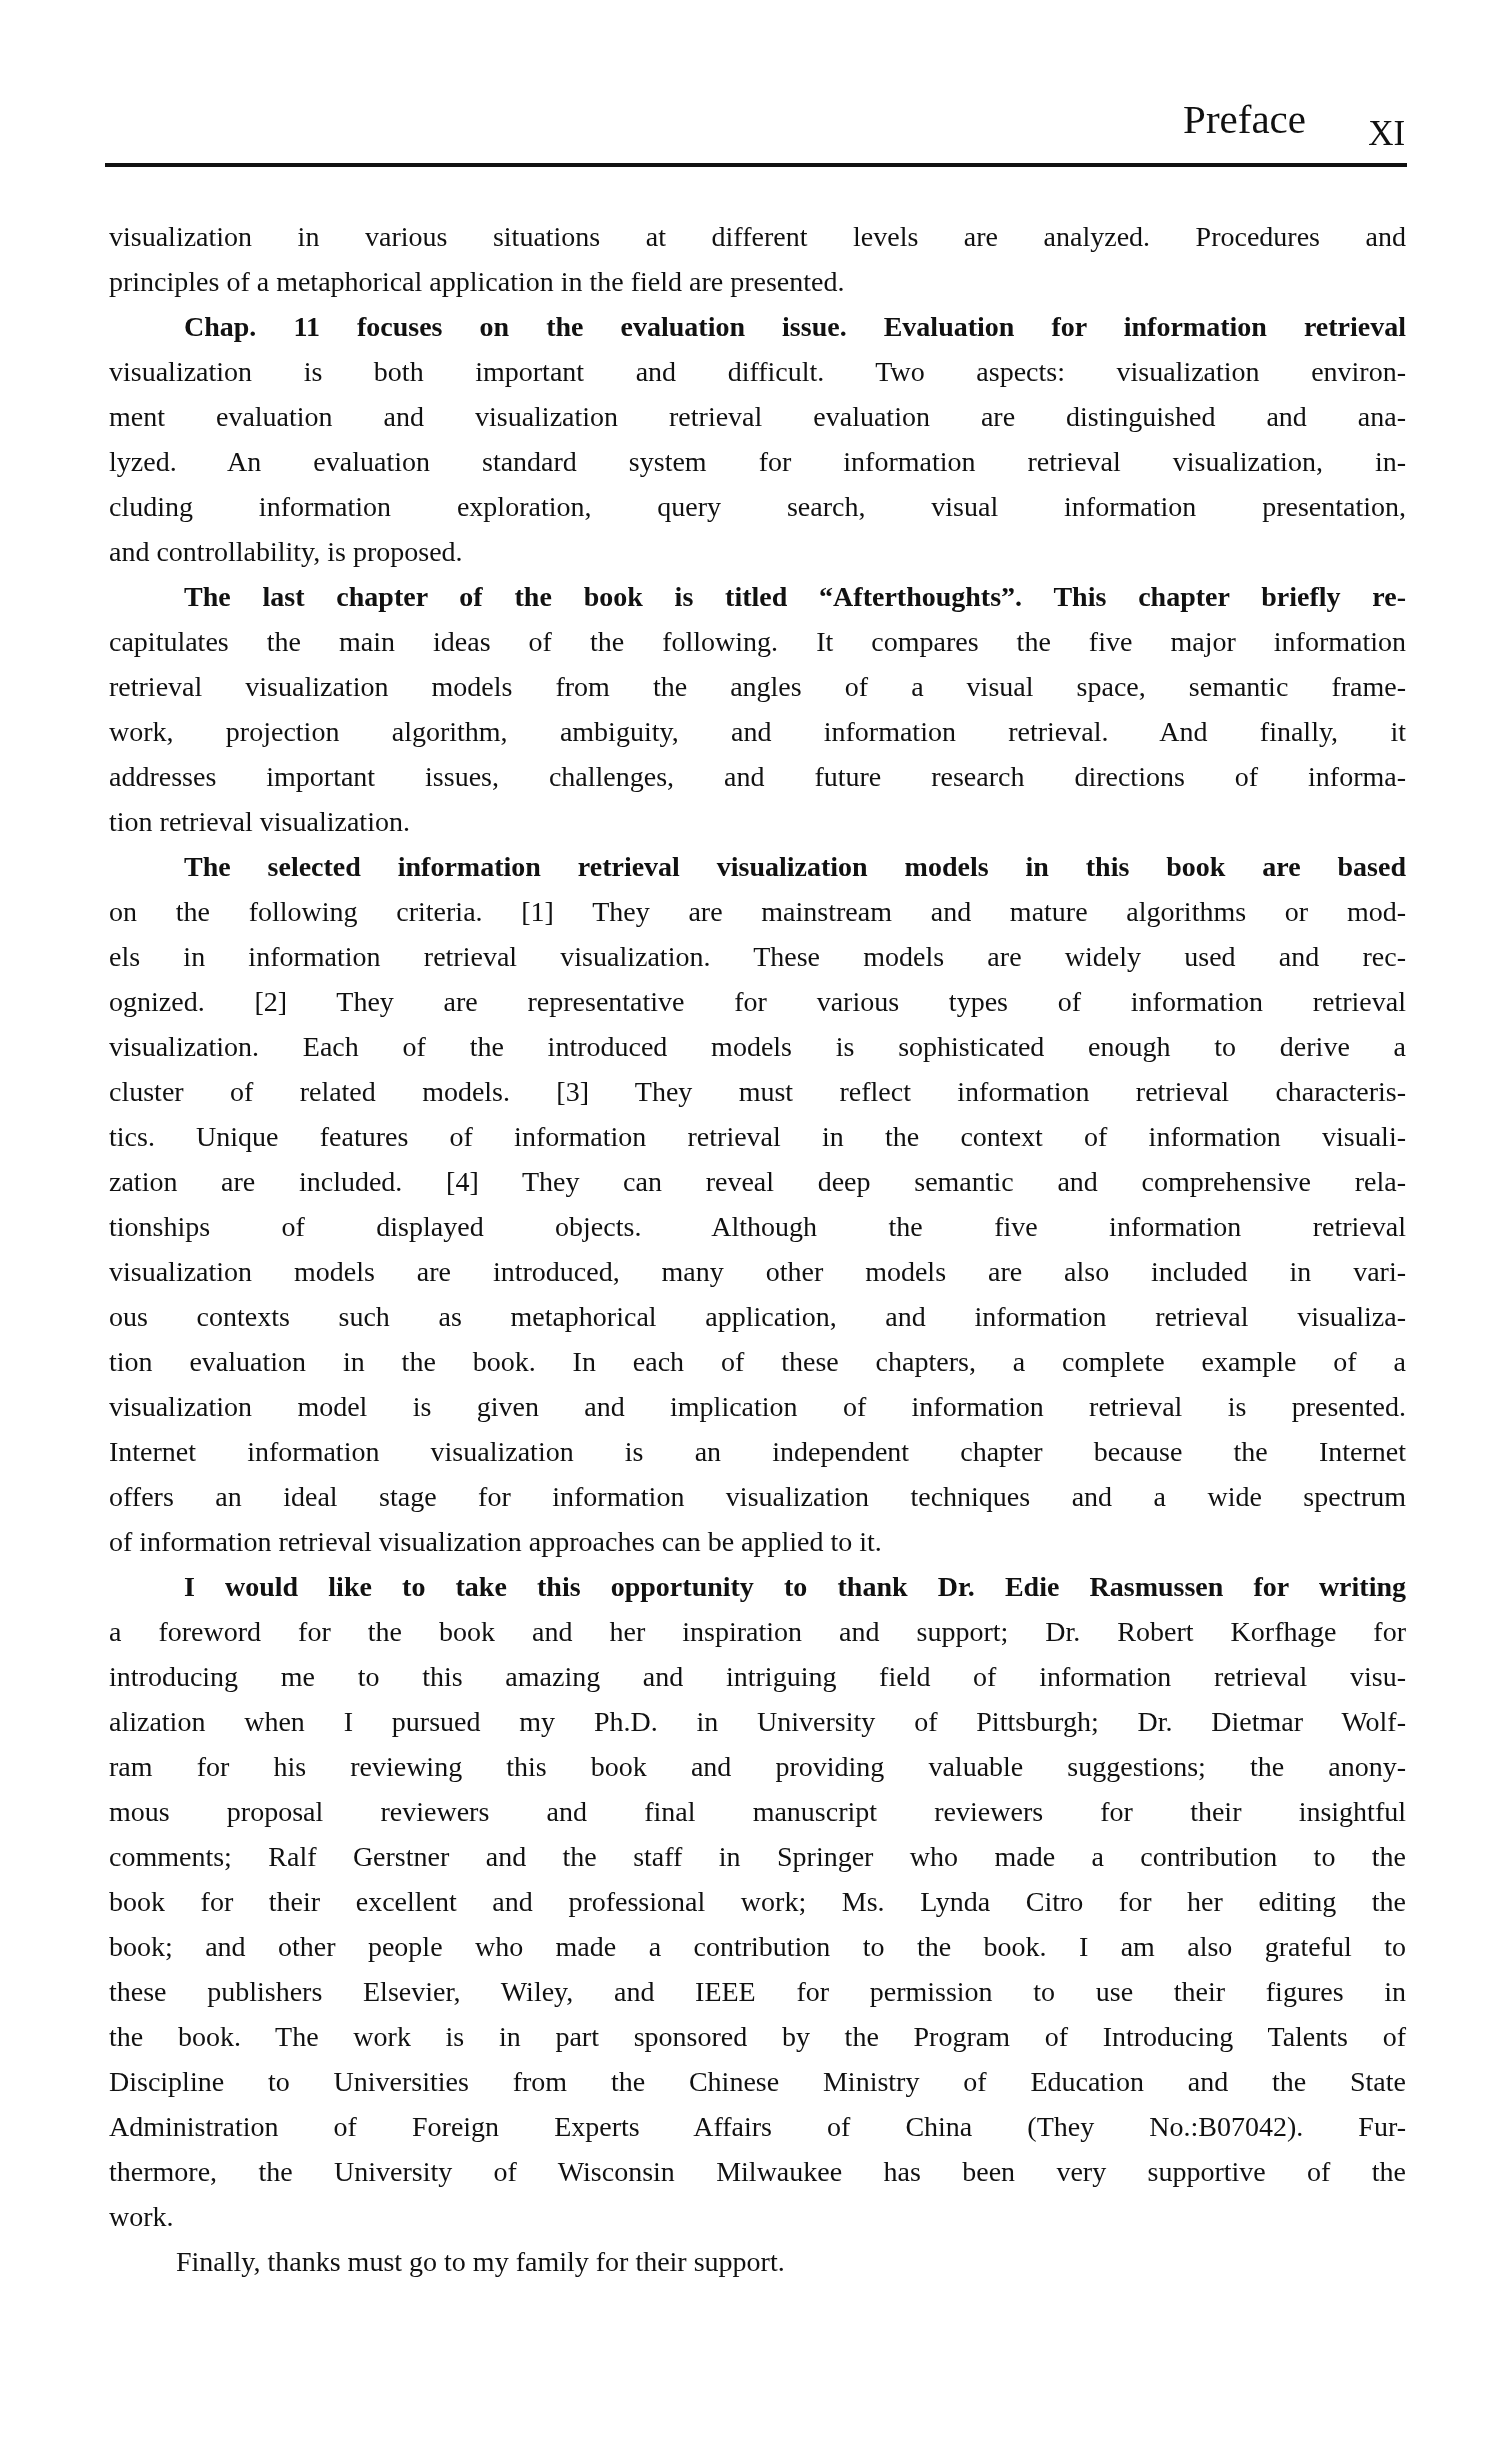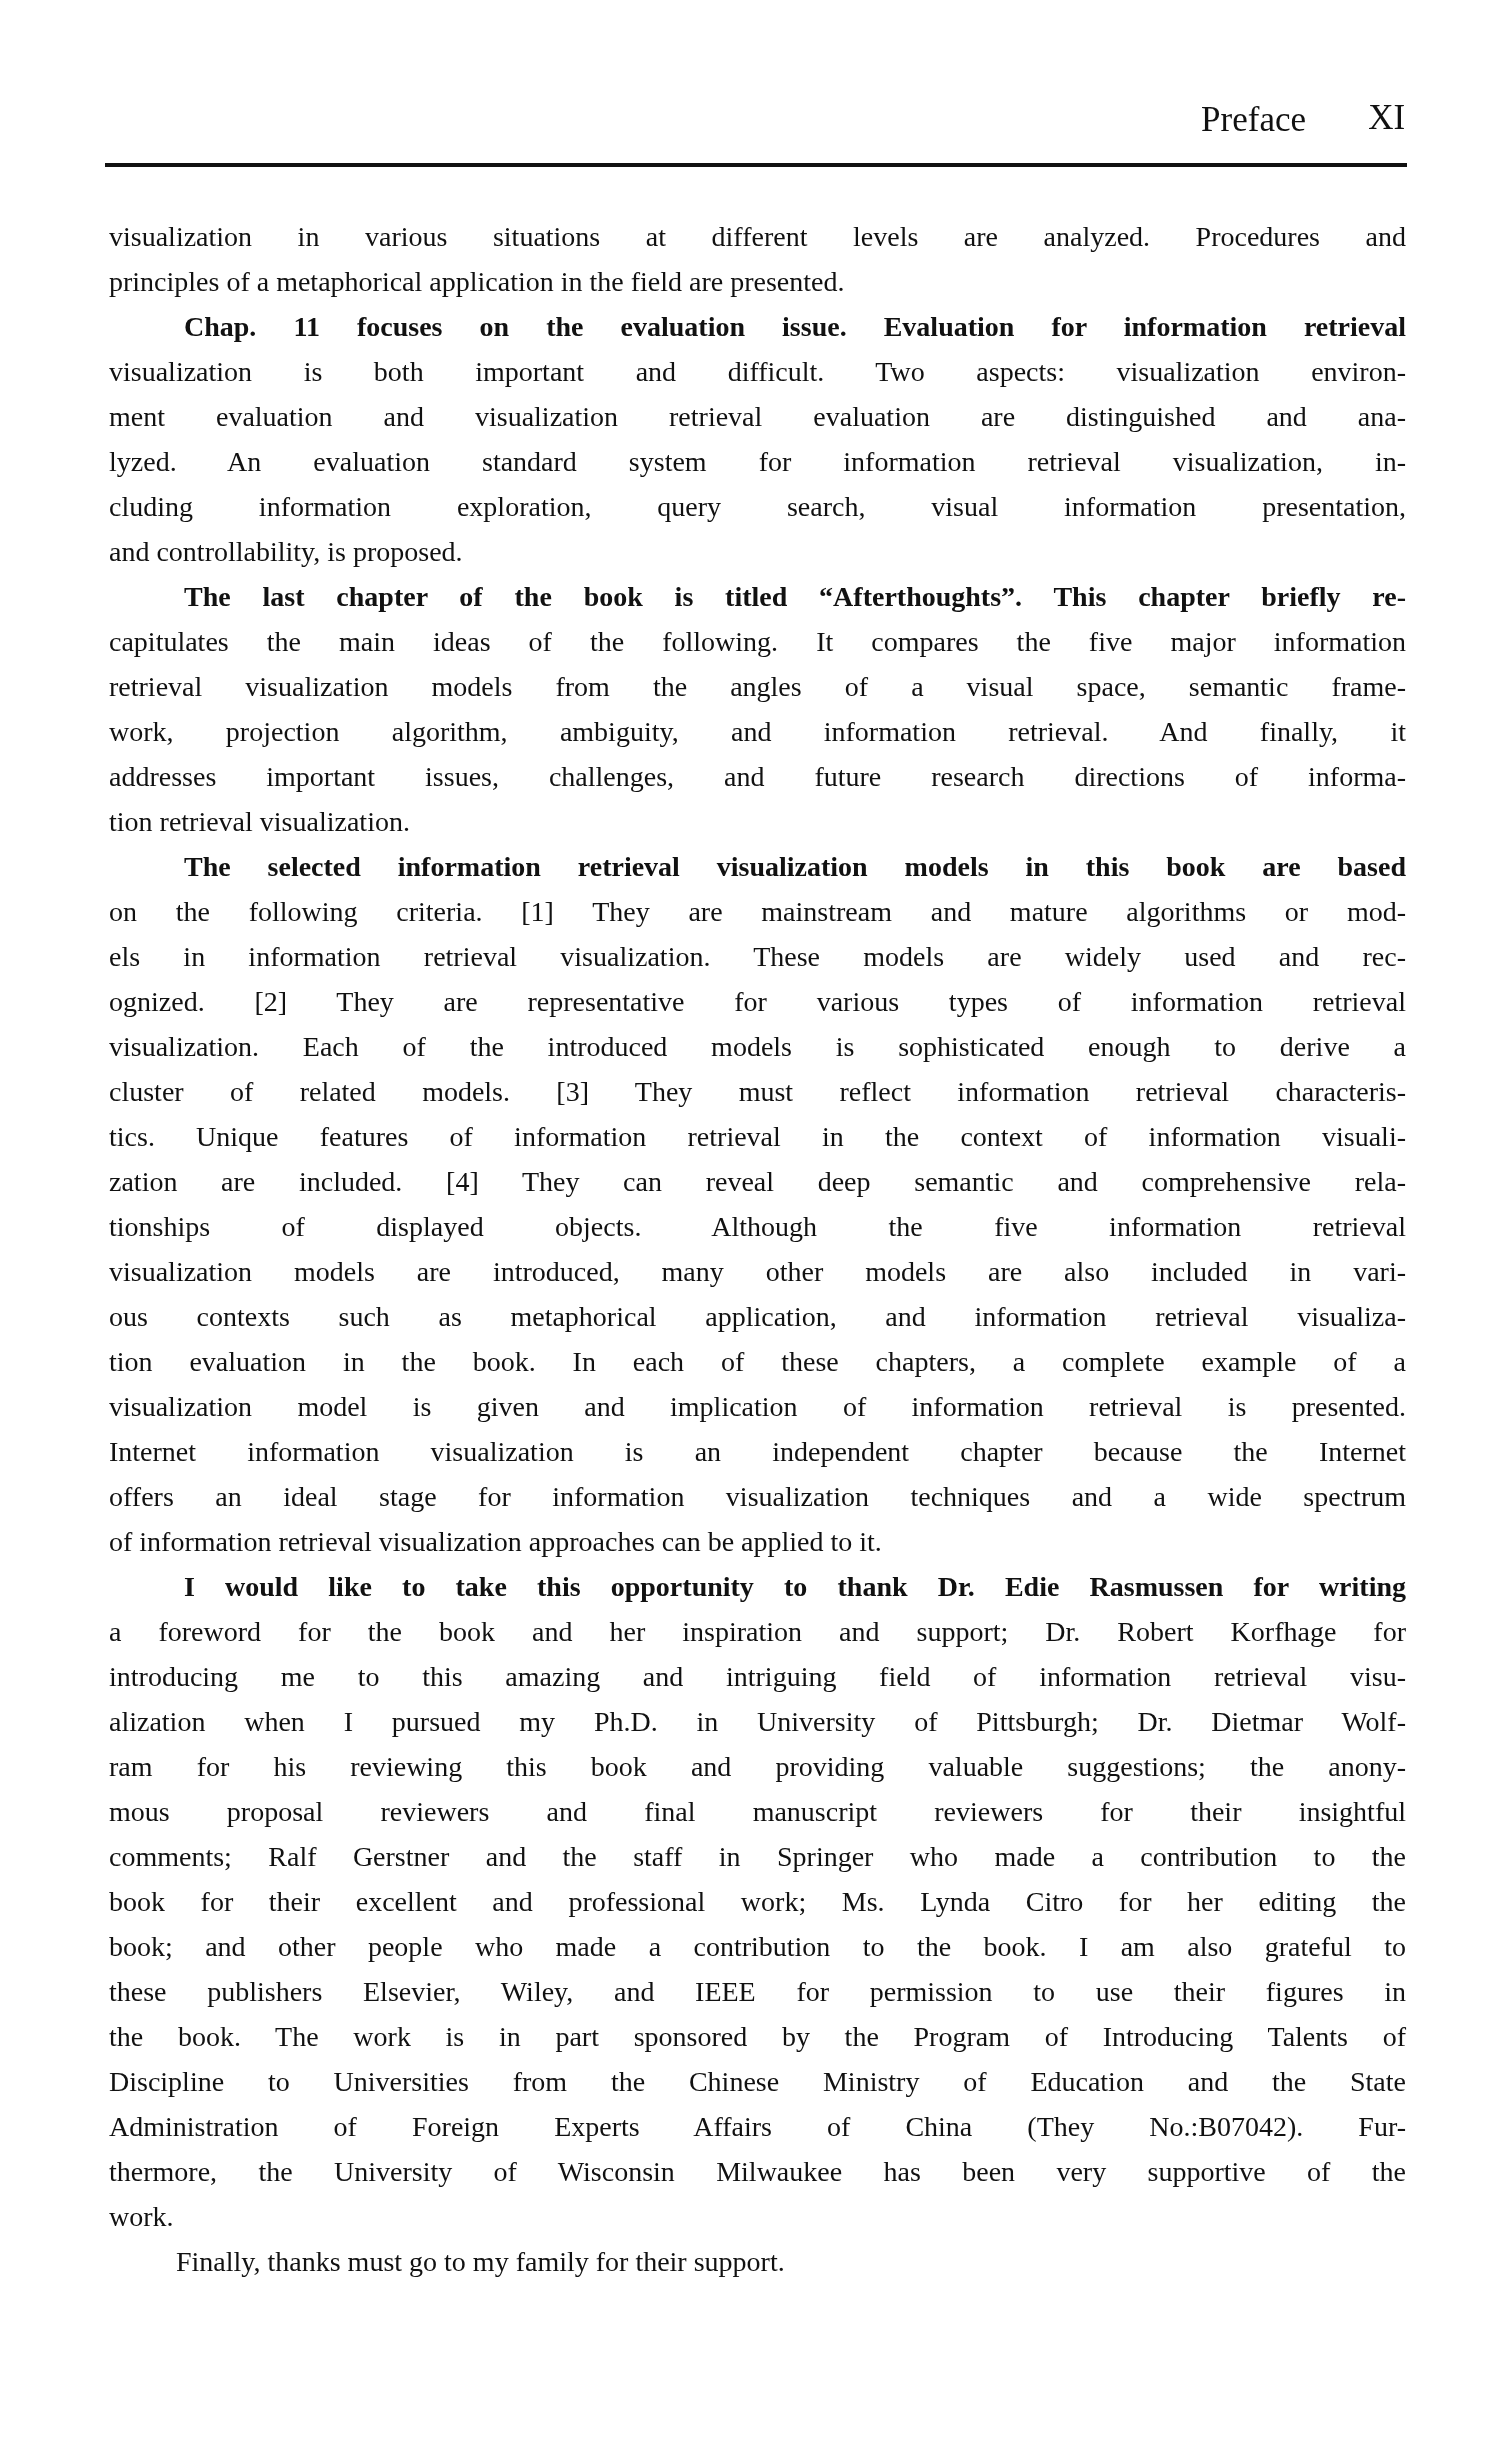--- a/index.html
+++ b/index.html
@@ -1,20 +1,20 @@
 <!DOCTYPE html>
 <html style="font-size:15px"><head>
 <meta charset="utf-8">
 <style>
   html, body { margin: 0; padding: 0; background: #ffffff; }
   body { width: 1511px; height: 2438px; position: relative; overflow: hidden;
          font-family: "Liberation Serif", "DejaVu Serif", serif; color: #111111; }
   .header { position: absolute; top: 93px; left: 105px; width: 1302px; height: 56px; }
-  .header .title { position: absolute; right: 101px; top: 3.7px; font-size: 35px; line-height: 45px; }
-  .header .pageno { position: absolute; right: 1.9px; top: 2px; font-size: 35px; line-height: 45px; }
+  .header .title { position: absolute; right: 101px; top: 3.7px; font-size: 41px; line-height: 45px; }
+  .header .pageno { position: absolute; right: 1.9px; top: 18px; font-size: 35px; line-height: 45px; }
   .rule { position: absolute; top: 163px; left: 105px; width: 1302px; height: 3.7px; background: #111; }
   .body { position: absolute; top: 214px; left: 109px; width: 1297px; }
   .line { font-size: 28px; line-height: 45px; height: 45px; white-space: nowrap;
           text-align: justify; text-align-last: justify; overflow: visible; }
   .line.last { text-align-last: left; }
   .line.indent { padding-left: 75px; font-weight: bold; }
   .line.indent-short { padding-left: 67px; }
 </style>
 </head>
 <body>

